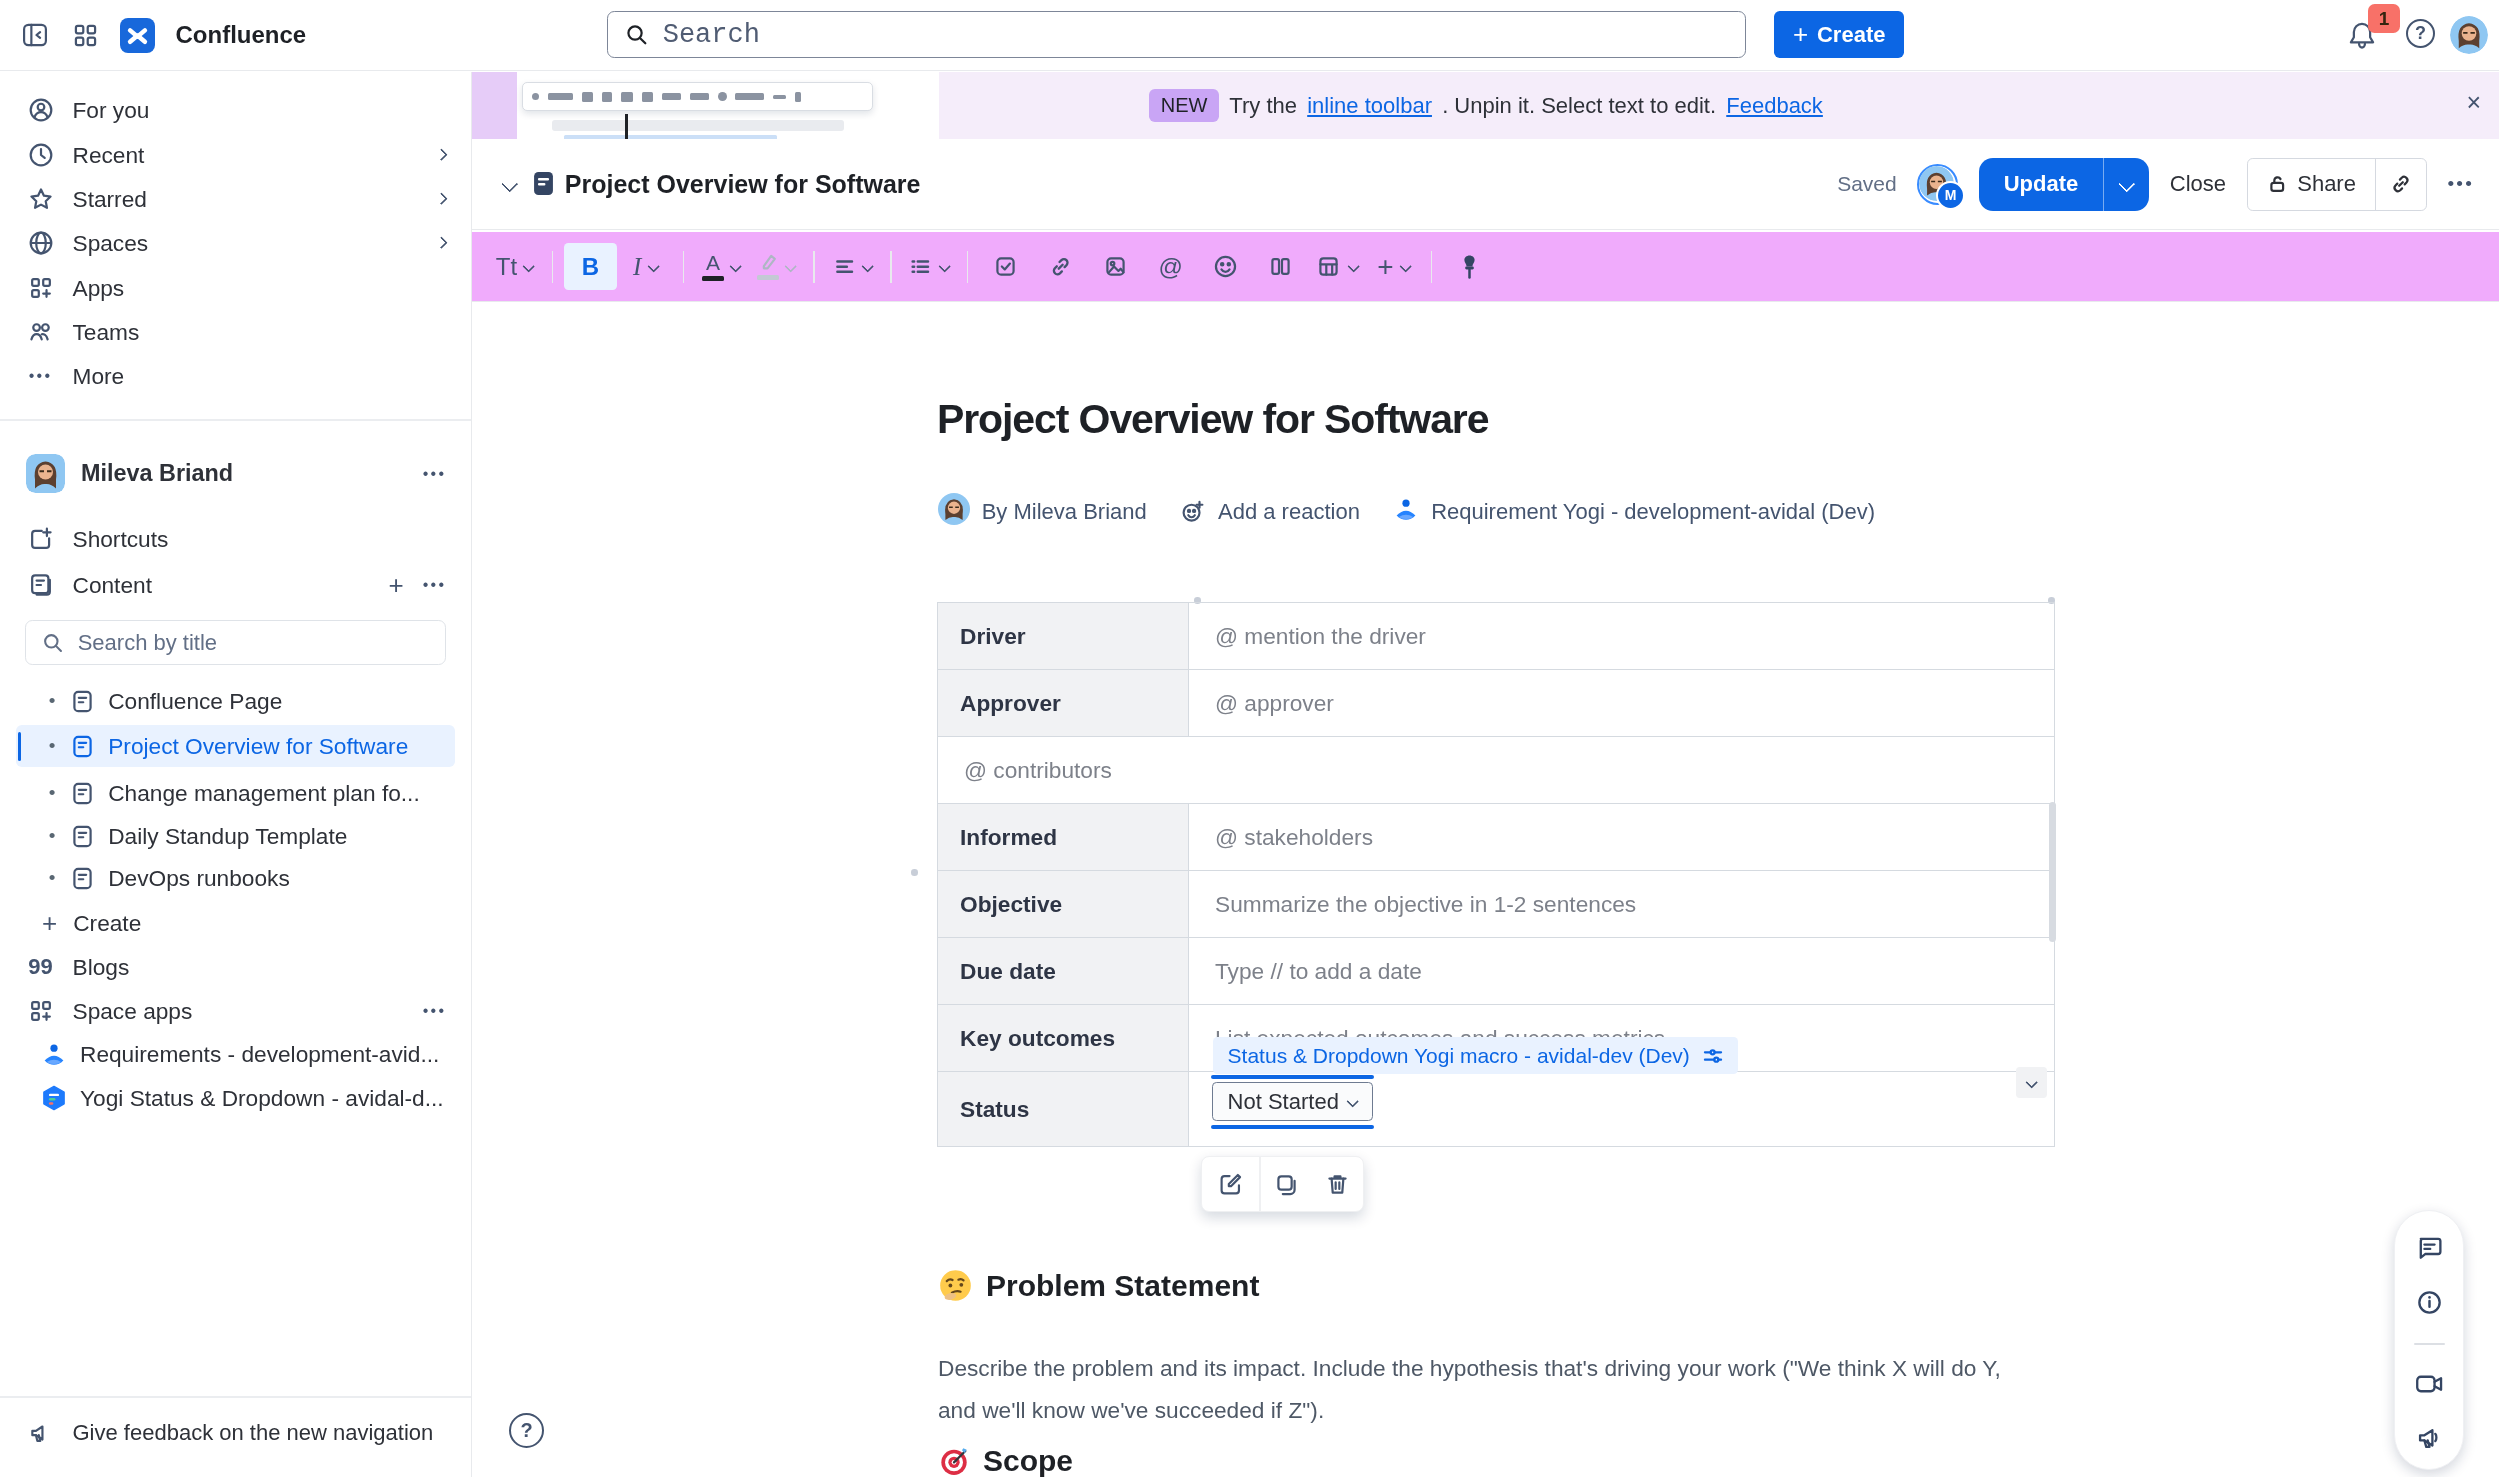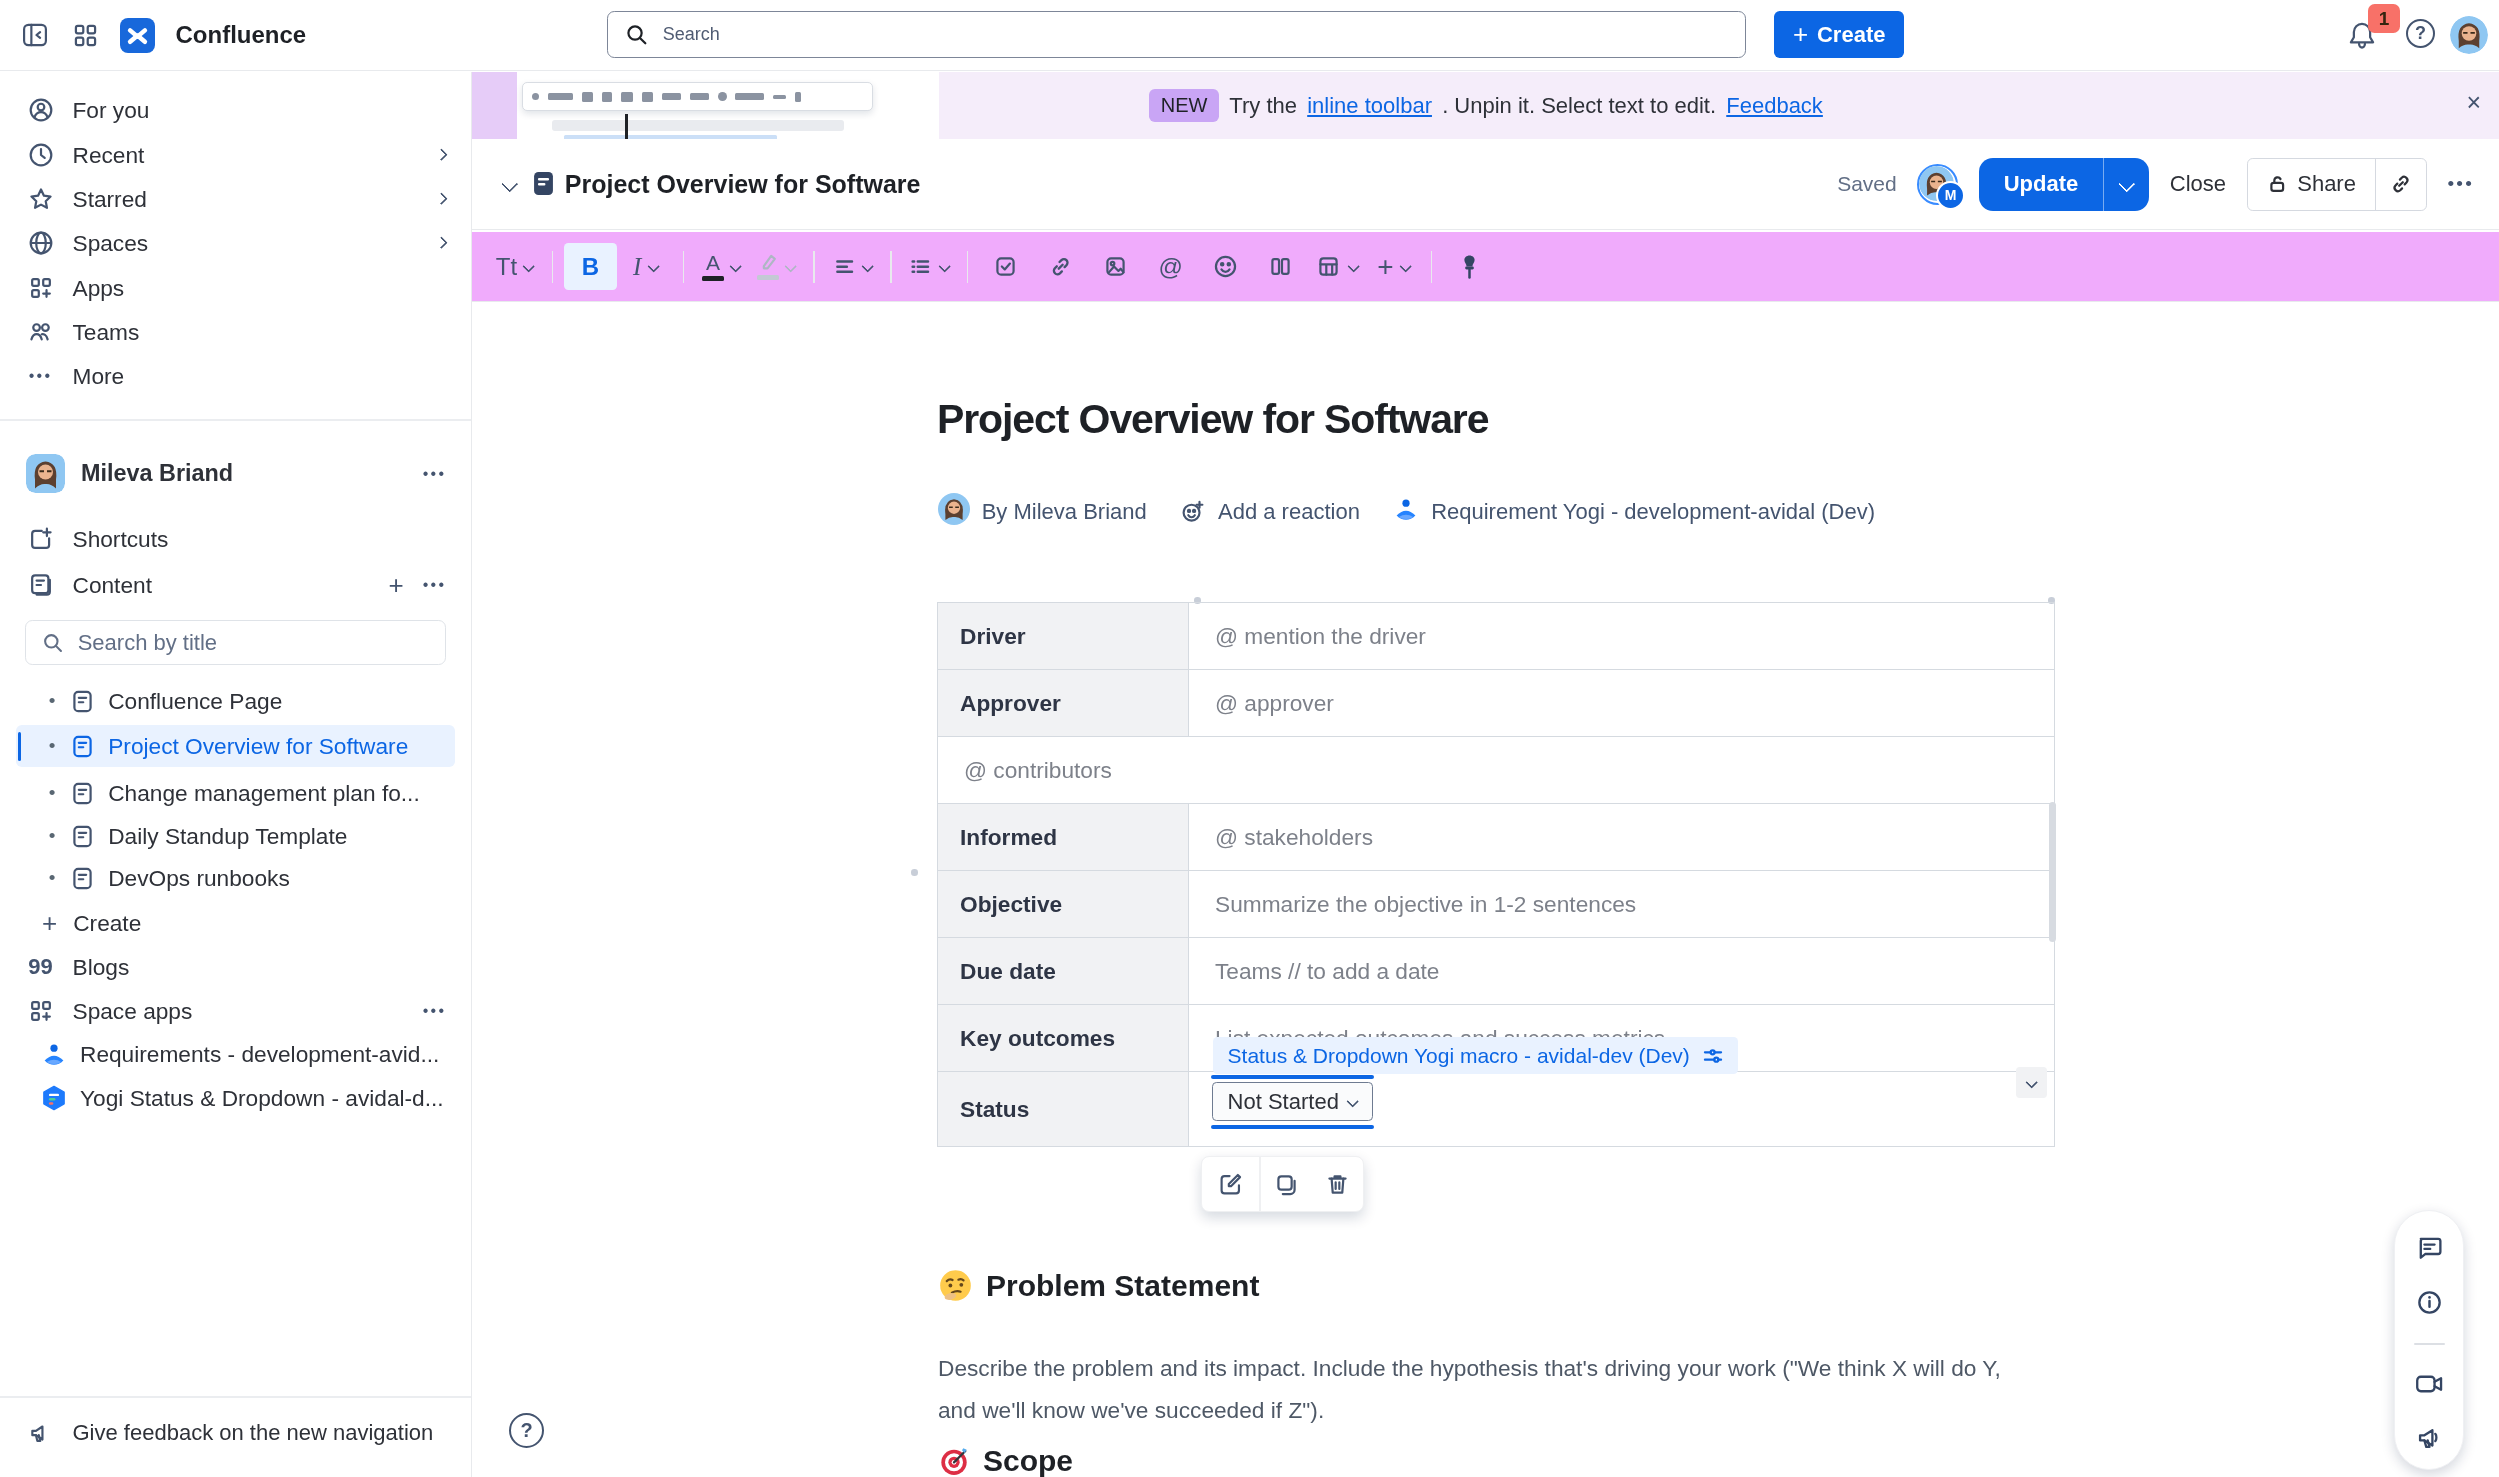--- a/index.html
+++ b/index.html
@@ -12,21 +12,21 @@
   .chv.r{transform:rotate(-45deg)}
   .chv.sm{width:7.3px;height:7.3px;border-width:2.2px}
   
   .topbar{position:absolute;left:0;top:0;right:0;height:70px;background:#fff;border-bottom:1.5px solid #E8EAED;z-index:40}
   .tb-left{position:absolute;left:19px;top:0;height:70px;display:flex;align-items:center;gap:19px}
   .ibtn{display:flex;align-items:center;justify-content:center;color:#44546F;cursor:pointer}
   .logo-sq{width:35px;height:35px;border-radius:8px;background:#1868DB;display:flex;align-items:center;justify-content:center}
   .app-title{font-size:24px;font-weight:700;color:#1E2126;margin-left:1.5px}
   .searchbox{position:absolute;left:607px;top:11px;width:1139px;height:47px;border:1.5px solid #7D8698;border-radius:7.3px;
              display:flex;align-items:center;padding:0 16px;gap:11.7px;background:#fff;box-sizing:border-box}
-  .searchbox input{border:0;outline:0;flex:1;font-size:18px;color:#2E3138;font-family:Liberation Sans, sans-serif}
+  .searchbox input{border:0;outline:0;flex:1;font-size:27px;color:#2E3138;font-family:Liberation Mono, monospace}
   .searchbox input::placeholder{color:#505C73}
   .create-btn{position:absolute;left:1774px;top:11px;height:47px;padding:0 19px;background:#0C66E4;border-radius:5.8px;
               display:flex;align-items:center;gap:8.8px;color:#fff;font-size:22px;font-weight:700;cursor:pointer}
   .bell{position:absolute;left:2345px;top:17.5px;color:#44546F}
   .badge{position:absolute;left:2368px;top:4.4px;min-width:32px;height:29px;background:#F87168;border-radius:6.6px;
          display:flex;align-items:center;justify-content:center;font-size:19px;font-weight:700;color:#35240F}
   .help-c{position:absolute;left:2406px;top:19px;width:29px;height:29px;border:2.6px solid #44546F;border-radius:50%;
           display:flex;align-items:center;justify-content:center;font-size:18px;font-weight:700;color:#44546F;box-sizing:border-box}
   .avatar-sm{width:38px;height:38px;border-radius:50%;overflow:hidden;flex:0 0 auto}
   
@@ -673,21 +673,21 @@
     <div class="trw" style="height:66px">
         <div class="tlabel">Informed</div>
         <div class="tval">@ stakeholders</div>
       </div>
     <div class="trw" style="height:66px">
         <div class="tlabel">Objective</div>
         <div class="tval">Summarize the objective in 1-2 sentences</div>
       </div>
     <div class="trw" style="height:66px">
         <div class="tlabel">Due date</div>
-        <div class="tval">Teams // to add a date</div>
+        <div class="tval">Type // to add a date</div>
       </div>
     <div class="trw" style="height:66px">
         <div class="tlabel">Key outcomes</div>
         <div class="tval">List expected outcomes and success metrics</div>
       </div>
     <div class="trw" style="height:74px">
         <div class="tlabel">Status</div>
         <div class="tval"></div>
       </div>
   </div>

